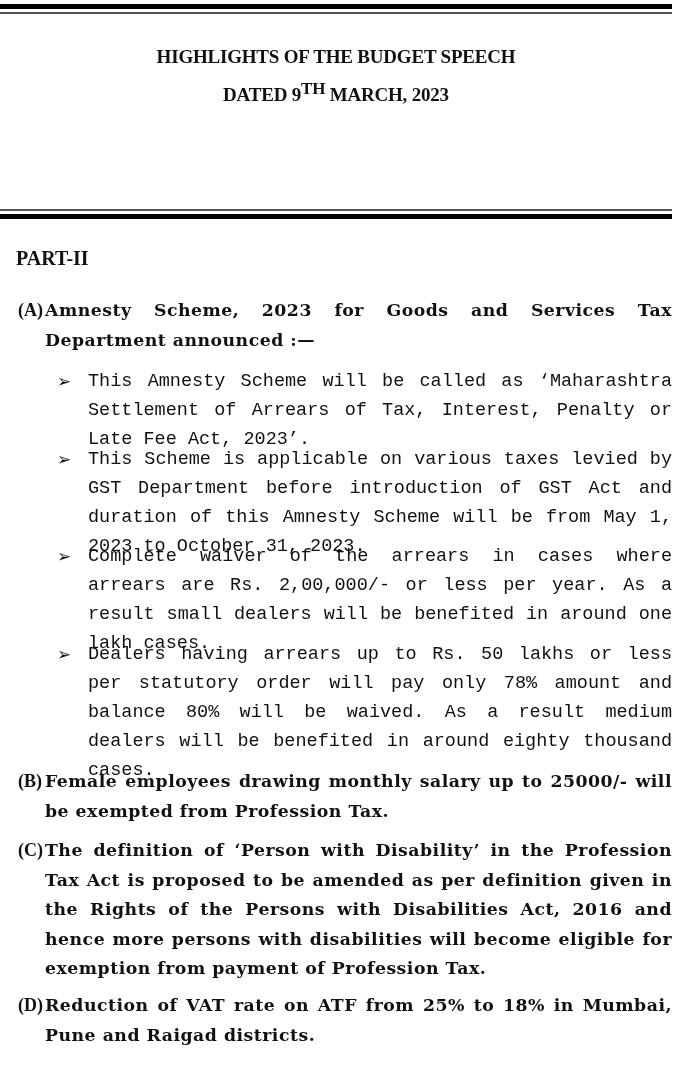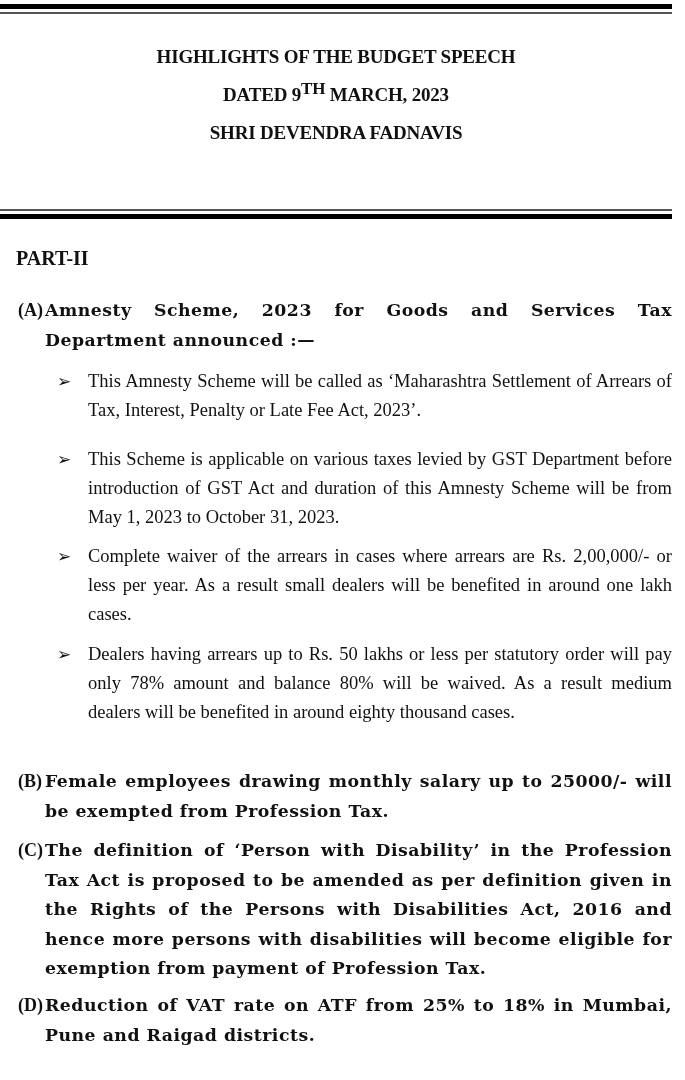--- a/index.html
+++ b/index.html
@@ -92,37 +92,36 @@
   .bullet .arrow {
     position: absolute;
     left: 0;
     top: 0;
     font-size: 17px;
     font-family: "DejaVu Sans", sans-serif;
   }
   .bullet .text {
     margin-left: 31px;
     text-align: justify;
-    font-family: Liberation Serif, serif;
+    font-family: Liberation Mono, monospace;
     font-size: 18.5px;
   }
 </style>
 </head>
 <body>
 
 <div class="rule-top">
   <div class="thick"></div>
     <div class="gap"></div>
     <div class="thin"></div>
 </div>
 
 <div class="header">
   <div class="line">HIGHLIGHTS OF THE BUDGET SPEECH</div>
   <div class="line"><span>DATED 9</span><sup>TH</sup><span> MARCH, 2023</span></div>
-  <div class="line">SHRI DEVENDRA FADNAVIS</div>
 </div>
 
 <div class="rule-mid">
   <div class="thin"></div>
     <div class="gap"></div>
     <div class="thick"></div>
 </div>
 
 <div class="part-title">PART-II</div>
 

